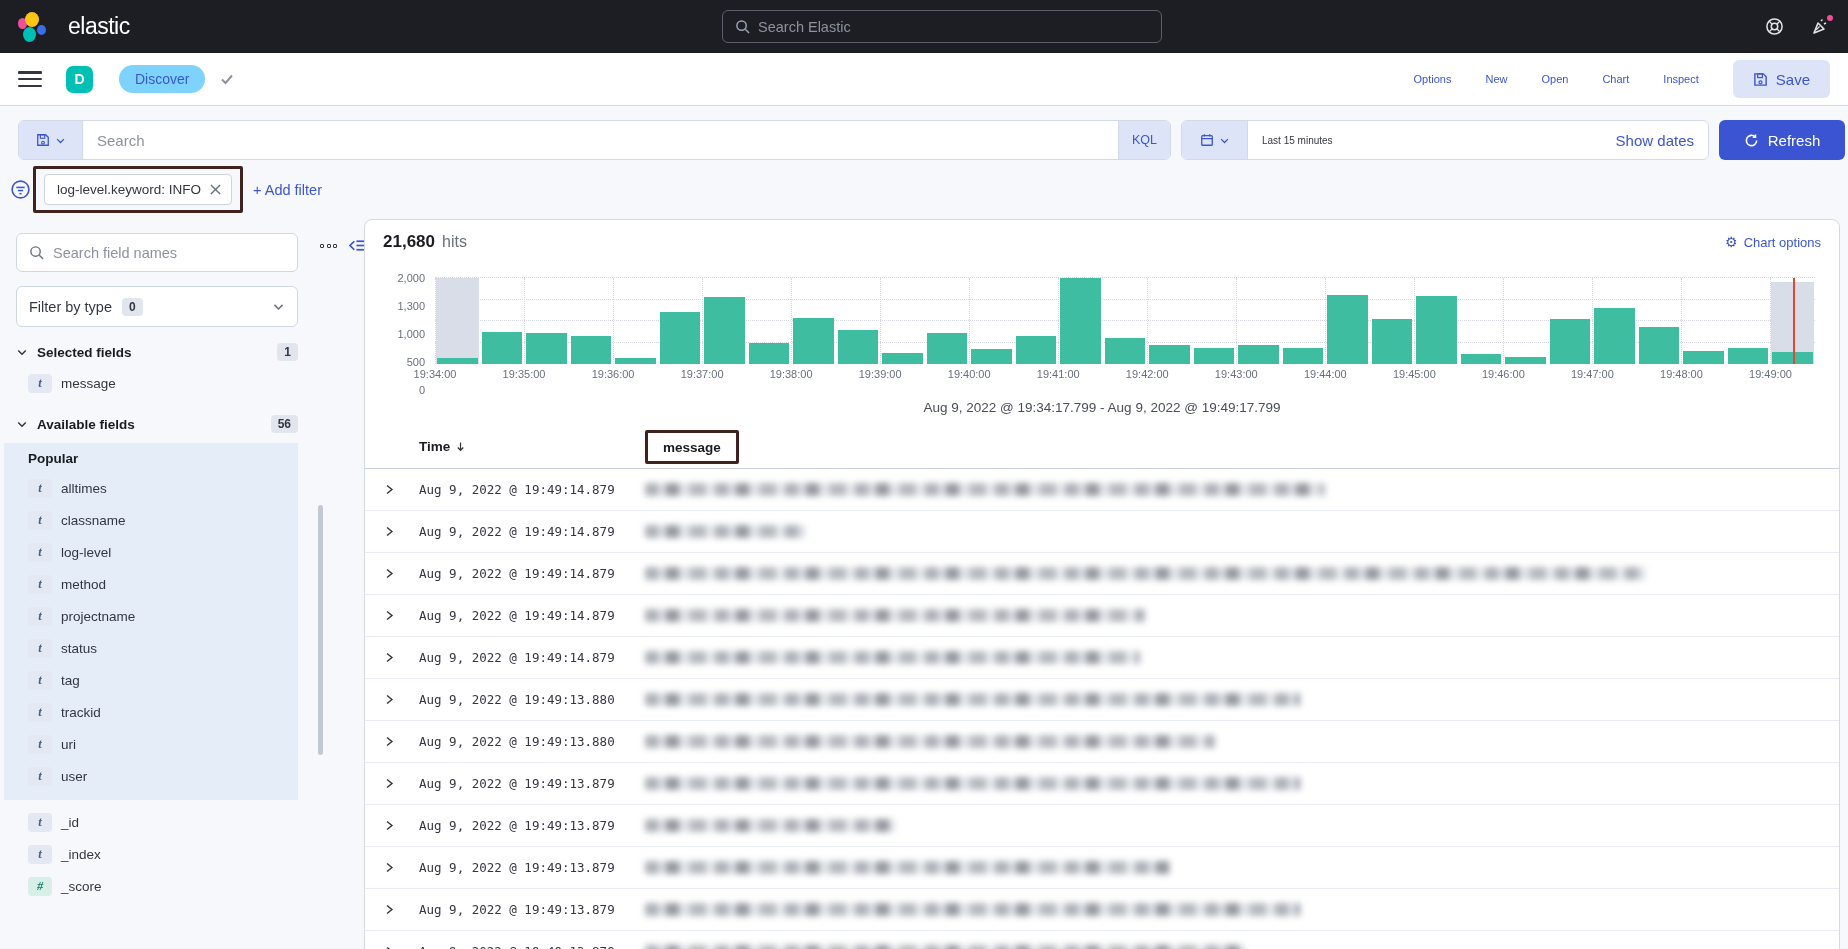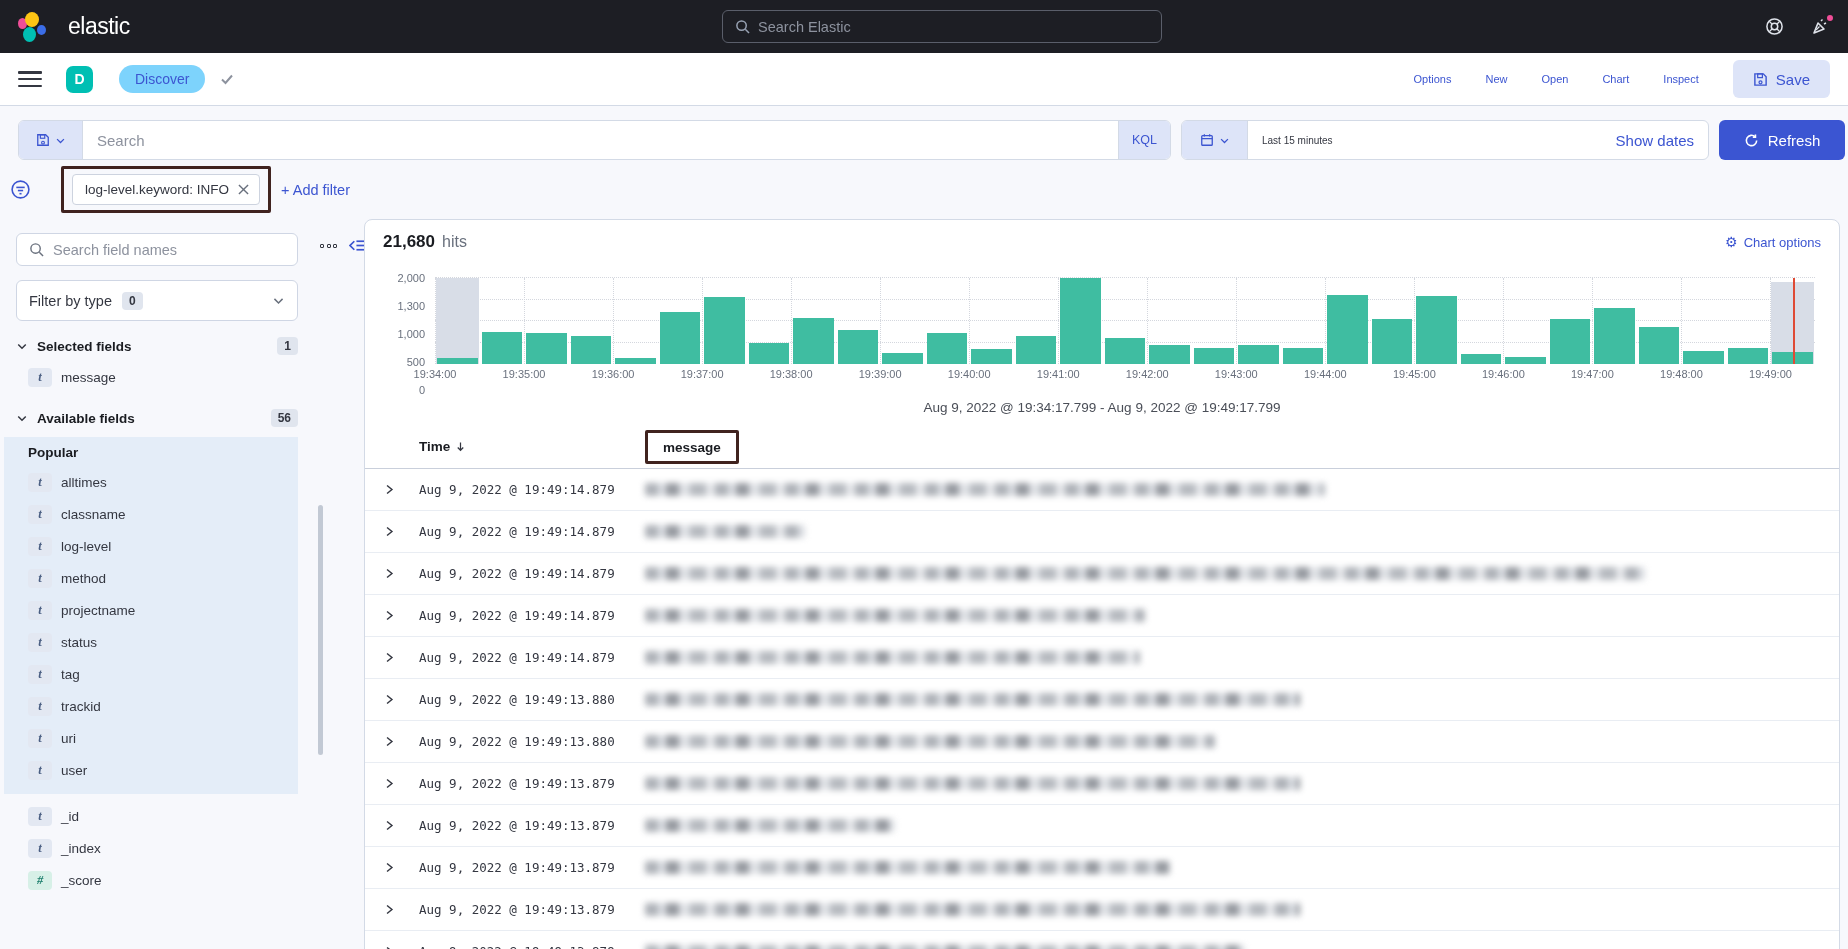--- a/index.html
+++ b/index.html
@@ -54,34 +54,34 @@
       color:#3c55d1; cursor:pointer; border-right:1px solid #d3dae6; }
   .date-text { font-size:10px; color:#343741; padding:0 14px; cursor:pointer; flex:1; }
   .show-dates { color:#3c55d1; font-size:15px; padding-right:14px; cursor:pointer; white-space:nowrap; }
   .refresh-btn { flex:0 0 auto; width:126px; height:40px; background:#3b55d2; border:none; border-radius:6px; color:#fff;
       font-size:15px; display:flex; align-items:center; justify-content:center; gap:9px; cursor:pointer; }
 
   
   .filter-row { display:flex; align-items:center; padding:6px 18px 2px 10px; }
   .filter-circle { color:#3c55d1; cursor:pointer; margin-right:2px; }
   .annot { border:3px solid #40231f; border-radius:2px; }
-  .annot-pill { padding:5px 8px; display:inline-flex;margin-left:28px; }
+  .annot-pill { padding:5px 8px; display:inline-flex; }
   .filter-pill { background:#fff; border:1px solid #cdd3df; border-radius:4px; height:31px; display:flex; align-items:center;
       gap:9px; padding:0 10px 0 12px; font-size:13.5px; color:#343741; cursor:pointer; white-space:nowrap; }
   .pill-x { color:#69707d; cursor:pointer; display:flex; }
   .add-filter { color:#3c55d1; font-size:14.5px; margin-left:10px; cursor:pointer; }
 
   
   .content { position:relative; display:flex; align-items:flex-start; padding:4px 8px 0 16px; height:739px; }
 
   .sidebar { width:296px; flex:0 0 auto; }
   .index-btn { width:234px; height:41px; background:#e9edf3; border:none; border-radius:6px; font-weight:bold; font-size:15px;
       color:#343741; display:flex; align-items:center; justify-content:center; gap:10px; cursor:pointer;
       font-family:"Liberation Sans",sans-serif; }
-  .field-search { margin-top:14px; width:282px; height:33px; background:#fff; border:1px solid #cfd6e4; border-radius:6px;
+  .field-search { margin-top:14px; width:282px; height:39px; background:#fff; border:1px solid #cfd6e4; border-radius:6px;
       display:flex; align-items:center; gap:9px; padding:0 12px; color:#8d929e; }
   .field-search input { border:none; outline:none; width:100%; font-size:14.5px; color:#343741; font-family:"Liberation Sans",sans-serif; }
   .field-search input::placeholder { color:#8d929e; }
   .type-filter { margin-top:14px; width:282px; height:41px; background:#fff; border:1px solid #cfd6e4; border-radius:6px;
       display:flex; align-items:center; padding:0 12px; cursor:pointer; }
   .type-filter .lbl { font-size:14.5px; color:#343741; }
   .count-badge { background:#e0e5ee; border-radius:4px; font-size:12px; font-weight:bold; color:#343741; padding:2px 7px; }
   .type-filter .count-badge { margin-left:10px; }
   .type-filter .chev { margin-left:auto; color:#69707d; }
   .sec-head { display:flex; align-items:center; margin-top:16px; width:282px; cursor:pointer; }

